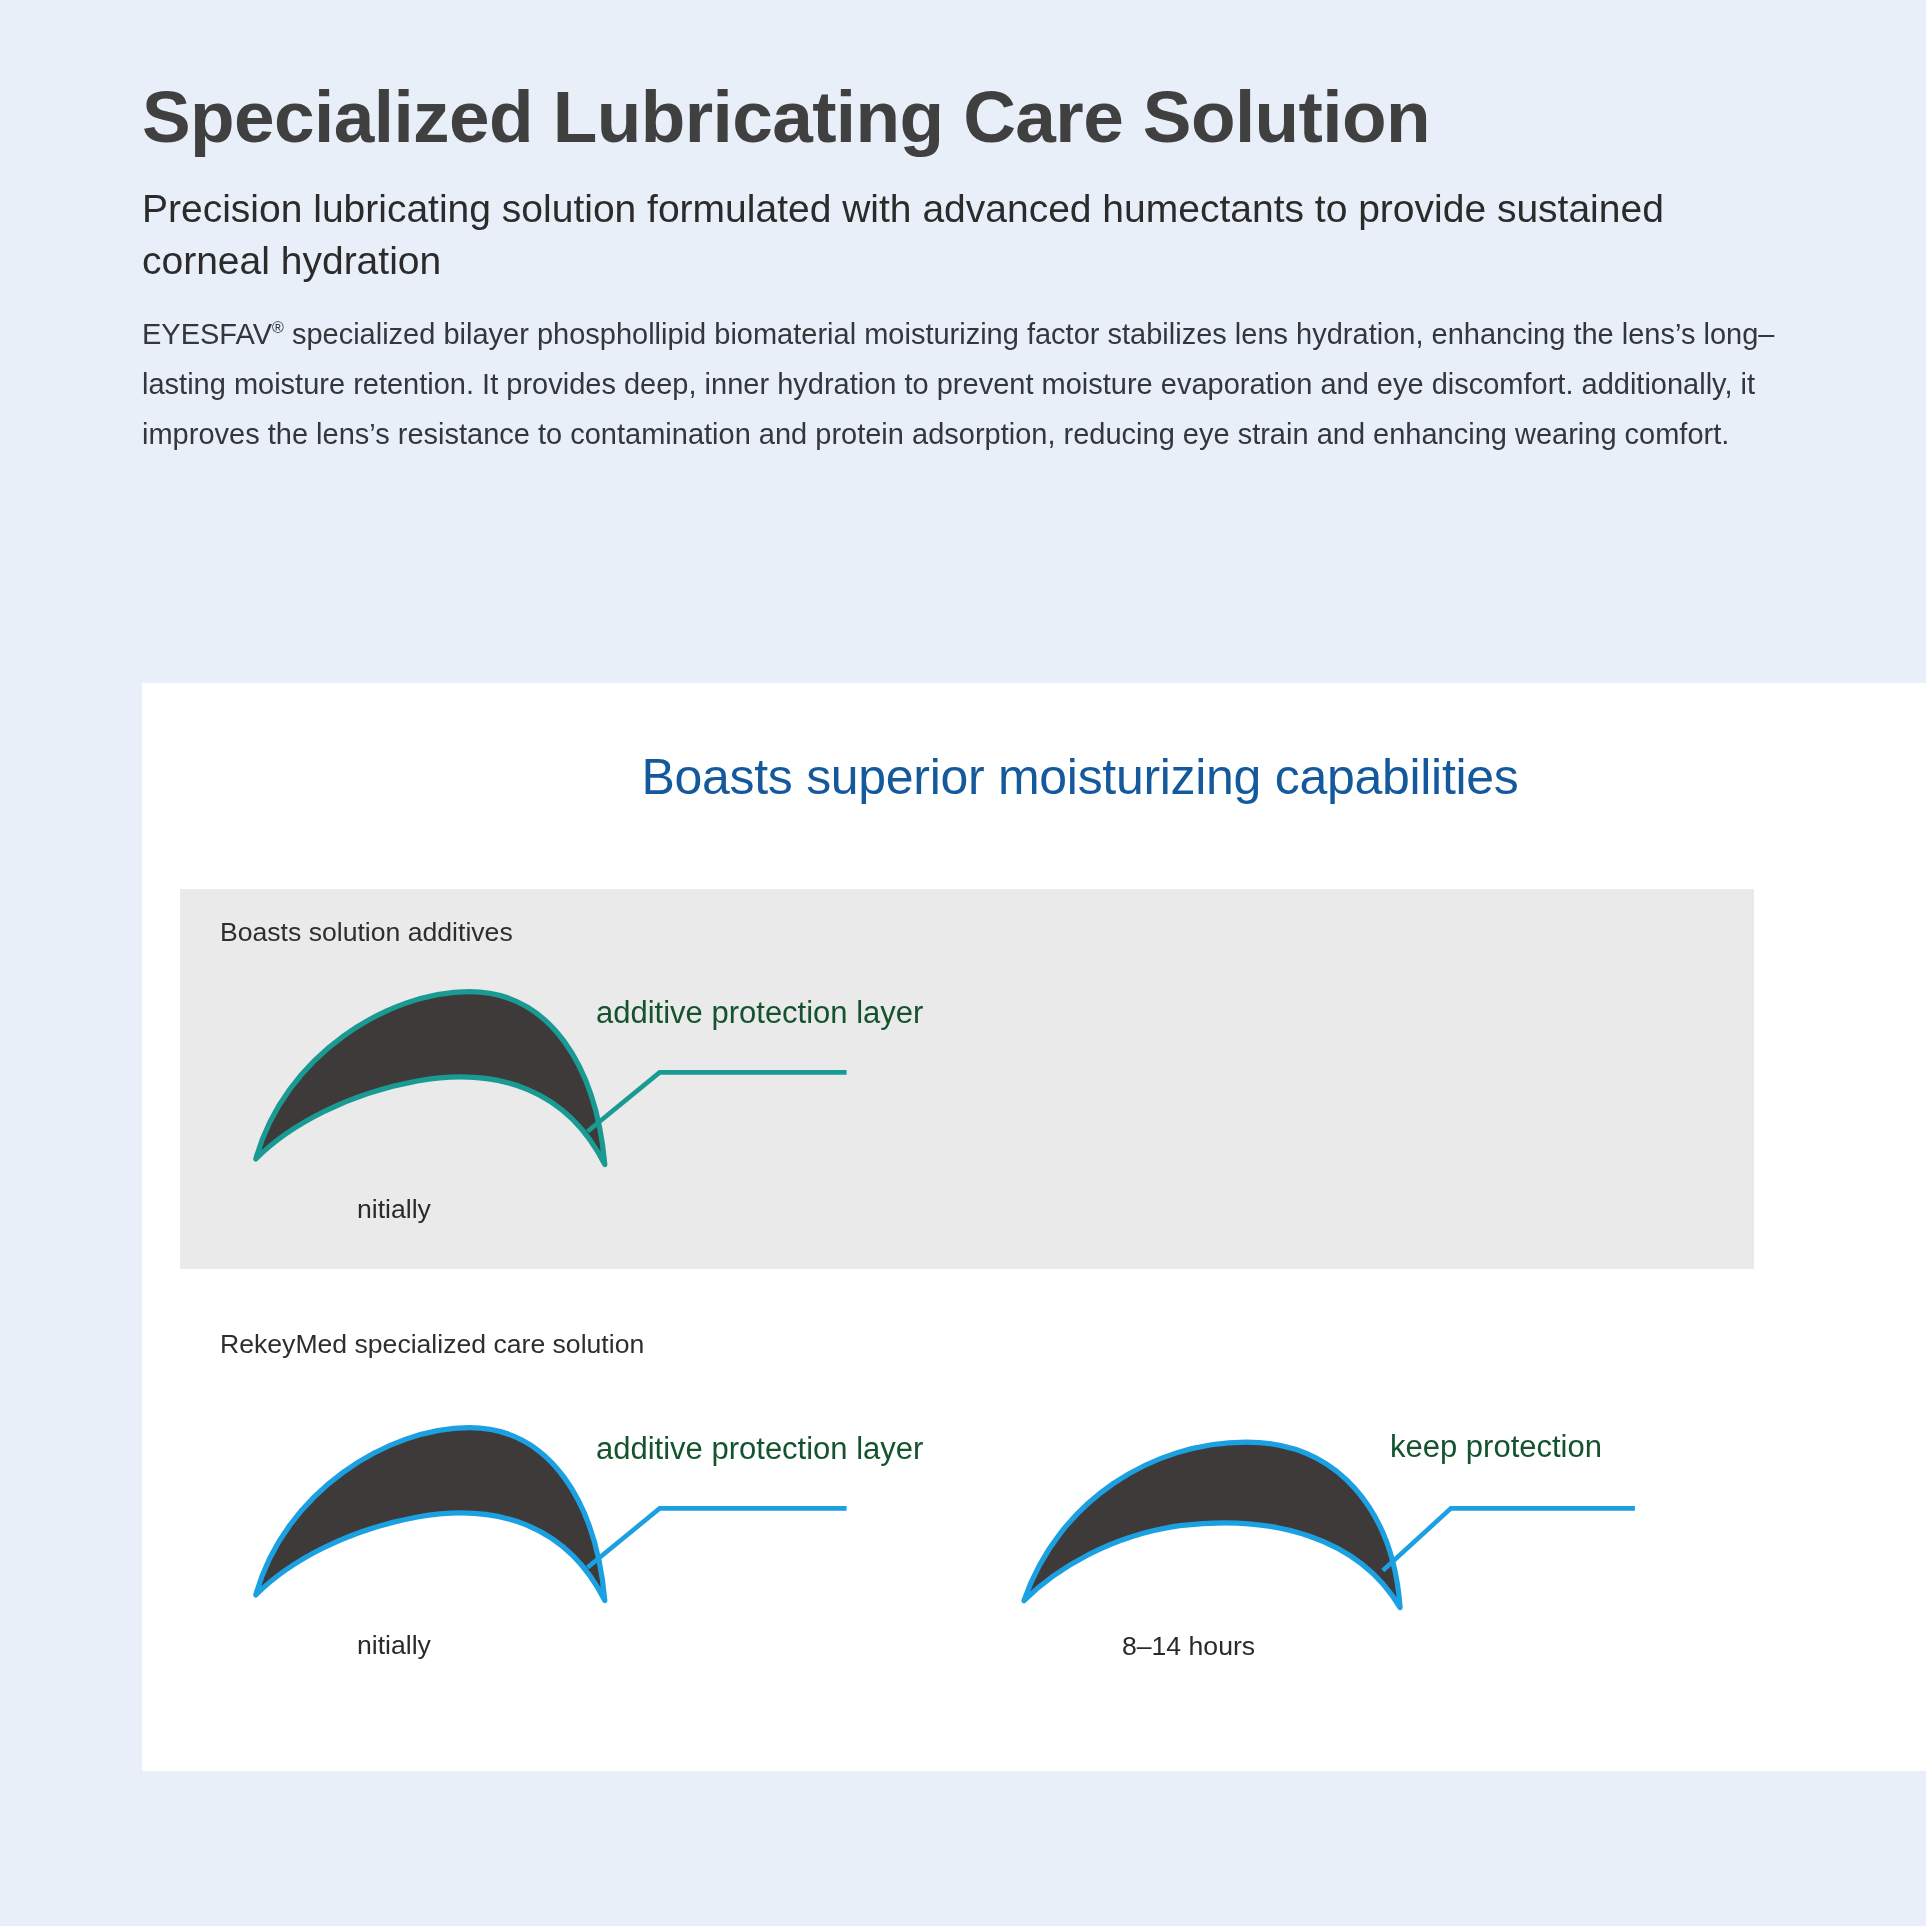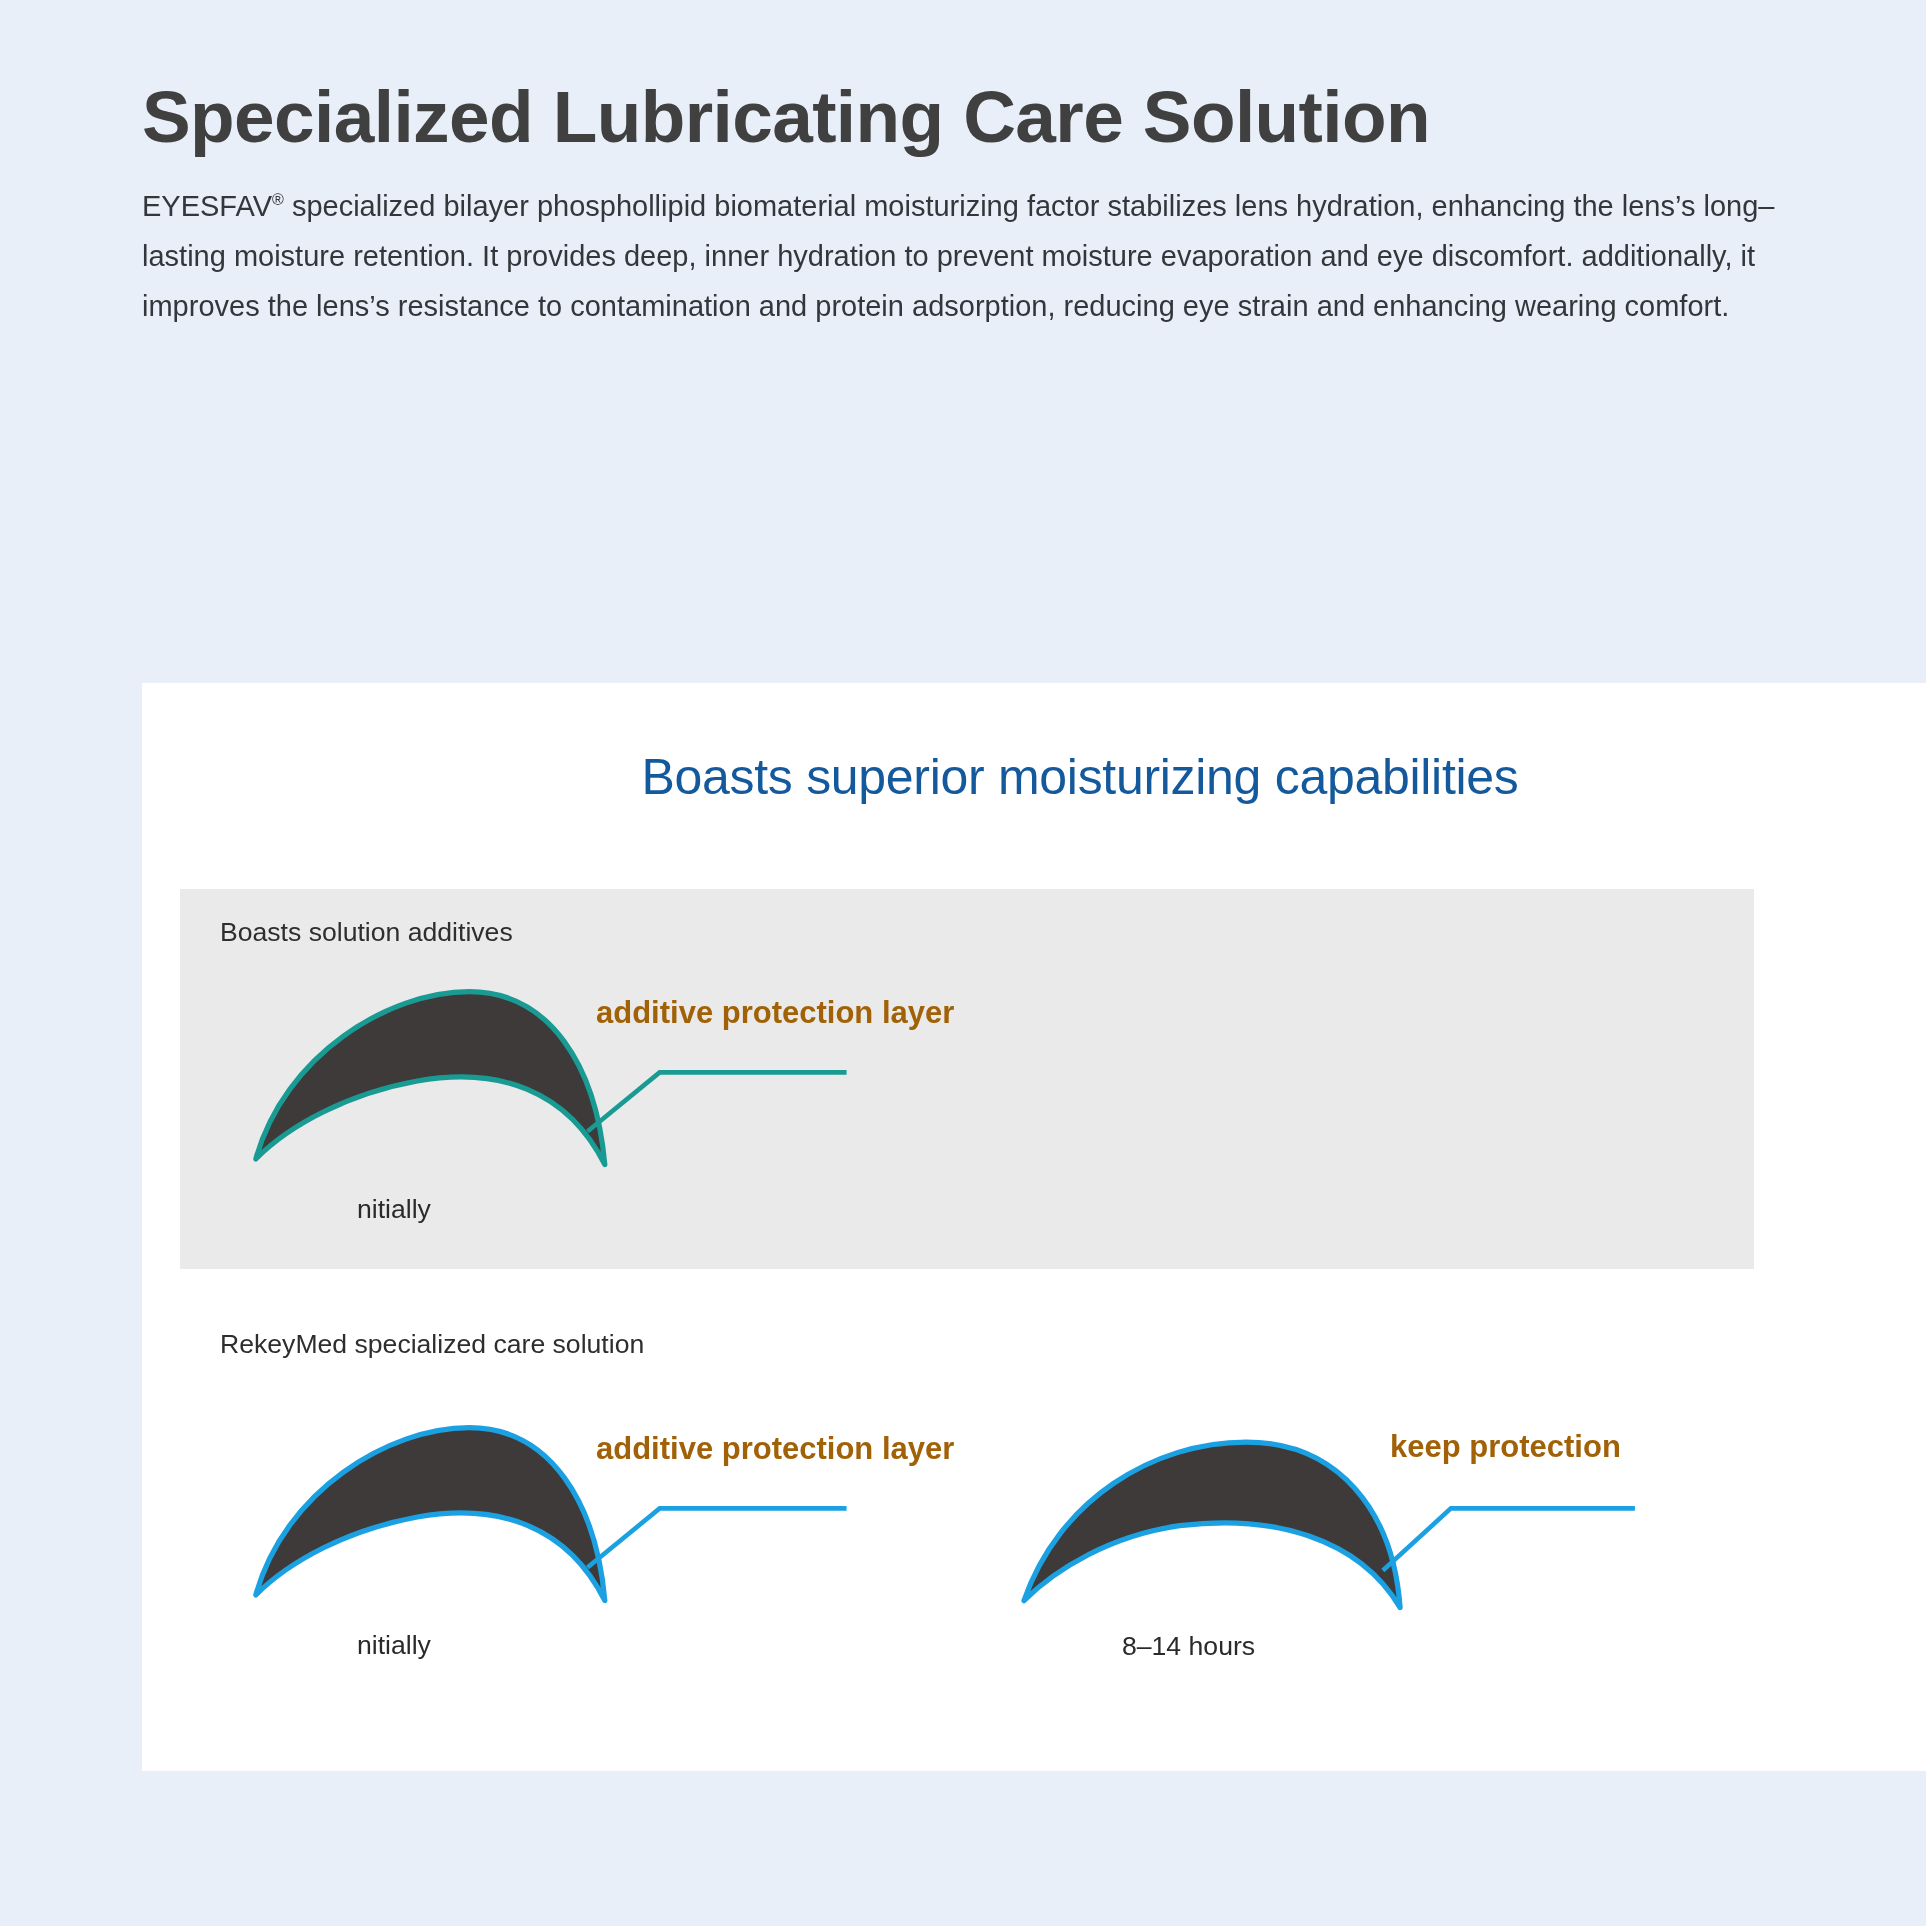--- a/index.html
+++ b/index.html
@@ -94,33 +94,34 @@
   .lens-caption{
     position:absolute;
     font-size:26.6px;
     color:#2a2a2a;
     white-space:nowrap;
     font-weight:400;
   }
   .callout-text{
     position:absolute;
     font-size:31px;
-    color:#a16207;
+    color:#14532d;
     white-space:nowrap;
-    font-weight:700;
+    font-weight:400;
   }
 </style>
 </head>
 <body>
 
 <div id="page">
 
   <div id="header">
     <h1 class="page-title">Specialized Lubricating Care Solution</h1>
 
+    <h2 class="page-subtitle">Precision lubricating solution formulated with advanced humectants to provide sustained corneal hydration</h2>
 
     <p class="page-body"><span>EYESFAV</span><sup>®</sup><span> specialized bilayer phosphollipid biomaterial moisturizing factor stabilizes lens hydration, enhancing the lens’s long–lasting moisture retention. It provides deep, inner hydration to prevent moisture evaporation and eye discomfort. additionally, it improves the lens’s resistance to contamination and protein adsorption, reducing eye strain and enhancing wearing comfort.</span></p>
   </div>
 
   <div id="card">
 
     <div class="card-heading">Boasts superior moisturizing capabilities</div>
 
     <div class="panel" id="panel-common">
 

